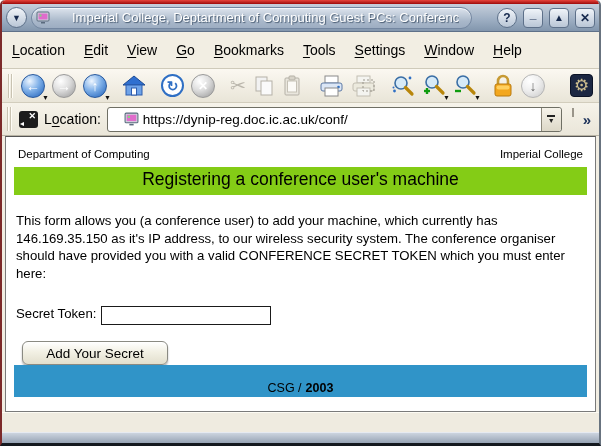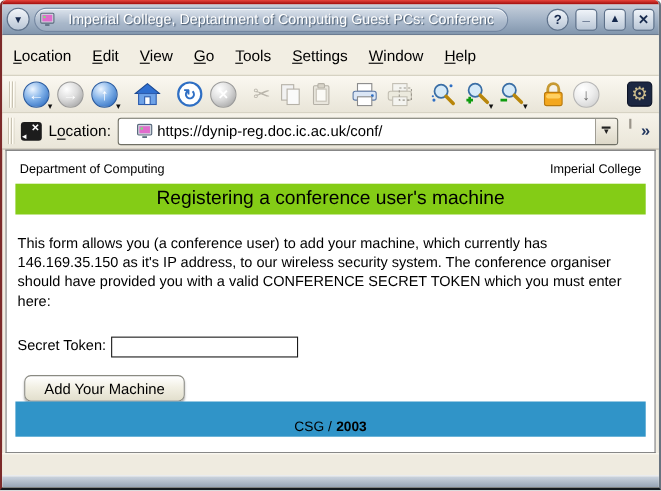--- a/index.html
+++ b/index.html
@@ -18,21 +18,21 @@
     background:linear-gradient(#c6cfdb,#9fb0c4 55%,#8296ad);
     border-bottom:1px solid #5f7189;
   }
   .menu-btn {
     width:21px; height:21px; border-radius:50%;
     background:linear-gradient(#f2f5f9,#b9c6d6); border:1px solid #5d7089;
     display:flex; align-items:center; justify-content:center;
     color:#16294d; font-size:9px; cursor:default;
   }
   .title-pill {
-    flex:0 1 auto; max-width:488px; height:22px; display:flex; align-items:center; gap:12px;
+    flex:0 1 auto; max-width:488px; height:22px; display:flex; align-items:center; gap:22px;
     padding:0 12px 0 4px; border-radius:12px; overflow:hidden; white-space:nowrap;
     background:linear-gradient(#dde4ed,#a9b8ca 65%,#9dadc2); border:1px solid #7386a0;
     box-shadow:inset 0 1px 0 rgba(255,255,255,.7);
   }
   .title-text { font-size:13px; color:#fff; text-shadow:1px 1px 1px #45586e; overflow:hidden; }
   .tb-spacer { flex:1; }
   .win-btn {
     width:20px; height:20px; border-radius:4px; flex:none;
     background:linear-gradient(#f0f4f9,#b9c6d6); border:1px solid #5d7089;
     display:flex; align-items:center; justify-content:center;
@@ -157,20 +157,21 @@
     <div class="win-btn">
         <span>✕</span>
       </div>
   </div>
 
   <div class="menubar">
       <span class="menu-item"><u>L</u>ocation</span>
       <span class="menu-item"><u>E</u>dit</span>
       <span class="menu-item"><u>V</u>iew</span>
       <span class="menu-item"><u>G</u>o</span>
+      <span class="menu-item"><u>B</u>ookmarks</span>
       <span class="menu-item"><u>T</u>ools</span>
       <span class="menu-item"><u>S</u>ettings</span>
       <span class="menu-item"><u>W</u>indow</span>
       <span class="menu-item"><u>H</u>elp</span>
     </div>
 
   <div class="toolbar">
     <div class="grip"></div>
 
     <div class="tb-icon">
@@ -308,21 +309,21 @@
     </div>
     <div class="band main" style="background: #84cc16;">
       <span>Registering a conference user's machine</span>
     </div>
     <p class="body-text">This form allows you (a conference user) to add your machine, which currently has 146.169.35.150 as it's IP address, to our wireless security system. The conference organiser should have provided you with a valid CONFERENCE SECRET TOKEN which you must enter here:</p>
     <div class="form-row">
       <label for="token">Secret Token:</label>
       <input id="token" class="token-input" type="text" value="" style="">
     </div>
     <div>
-      <button class="add-btn">Add Your Machine</button>
+      <button class="add-btn">Add Your Secret</button>
     </div>
     <div class="band footer" style="background: rgb(48, 148, 200);">
       <span>CSG /</span><b>2003</b>
     </div>
   </div>
 
   <div class="statusbar"></div>
   <div class="bottom-strip"></div>
 </div>
 

